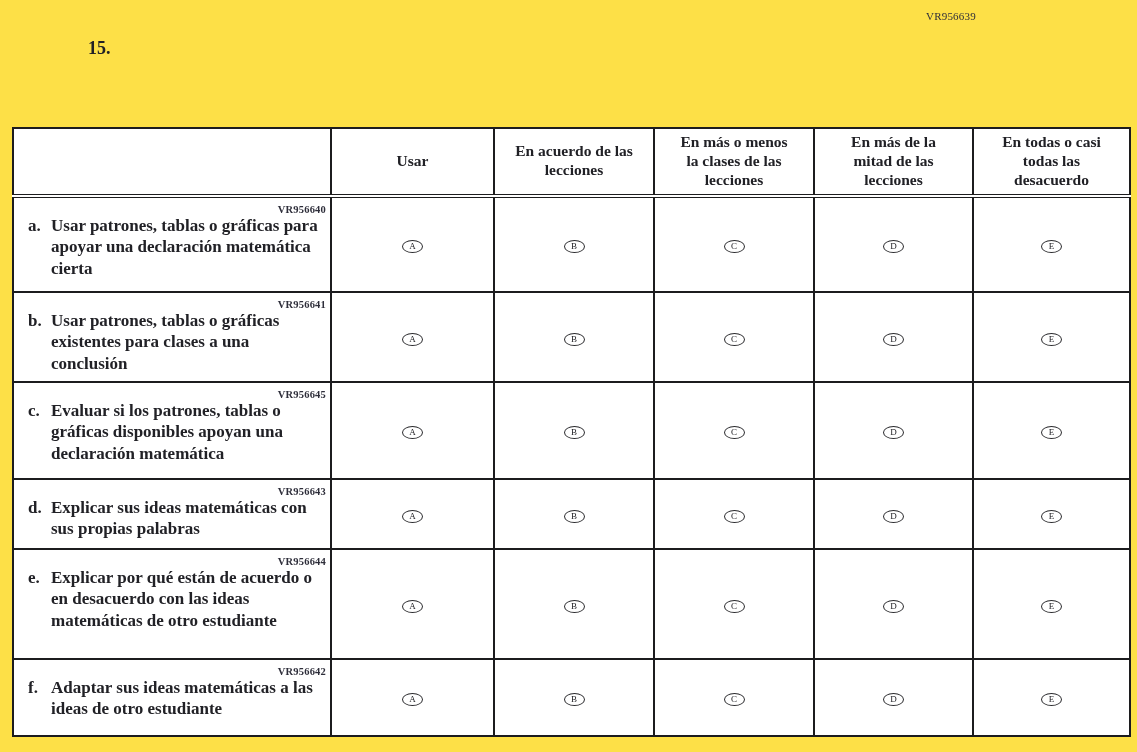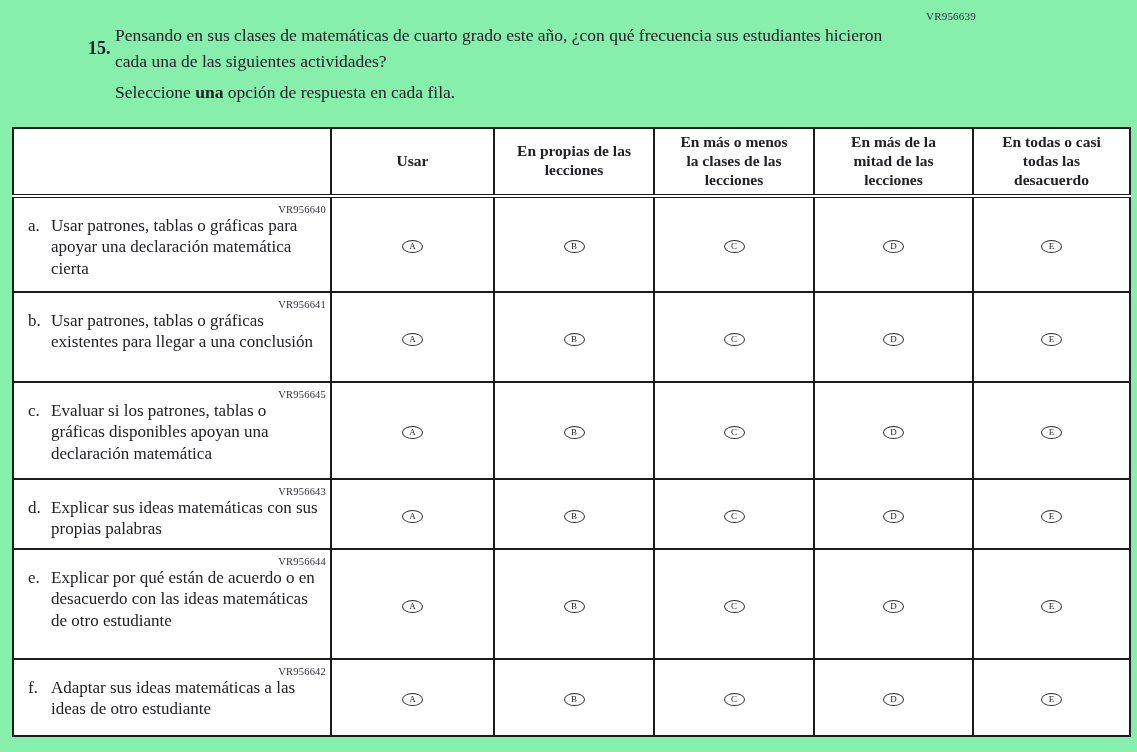--- a/index.html
+++ b/index.html
@@ -1,19 +1,19 @@
 <!DOCTYPE html>
 <html><head>
 <meta charset="utf-8">
 <style>
   html,body{margin:0;padding:0;background:#ffffff;}
   .page{
     position:relative;
     width:1137px;height:752px;
-    background:#86efac;
+    background:#fde047;
     font-family:"Liberation Serif", serif;
     color:#212126;
     overflow:hidden;
   }
   .vr-top{
     position:absolute;left:926px;top:10px;
     font-size:11px;color:#2e2e3a;letter-spacing:0.2px;
   }
   .qnum{
     position:absolute;left:88px;top:22px;
@@ -41,21 +41,21 @@
   .qtable thead th{
     border-bottom:4px double #1c1c1e;
     font-size:15.5px;font-weight:bold;line-height:1.22;
     text-align:center;white-space:pre-line;
     padding:4px 2px;
   }
   .qtable td.stem{
     position:relative;
     vertical-align:top;
     padding:17px 4px 6px 14px;
-    font-size:17px;line-height:21.5px;
+    font-size:17px;line-height:21.5px;font-weight:bold;
   }
   .vr-cell{
     position:absolute;top:1px;right:4px;
     font-size:10.5px;color:#2e2e3a;letter-spacing:0.2px;
   }
   .stem-line{display:flex;}
   .ltr{flex:none;width:23px;}
   .txt{flex:1;padding-right:2px;}
   .opt-cell{text-align:center;}
   .bubble{
@@ -69,38 +69,36 @@
   }
 </style>
 </head>
 <body>
 
 <div class="page">
 
   <div class="vr-top">VR956639</div>
 
   <span class="qnum">15.</span>
-  <div class="qtext">Pensando en sus clases de matemáticas de cuarto grado este año, ¿con qué frecuencia sus estudiantes hicieron cada una de las siguientes actividades?</div>
-
-  <div class="instruction"><span>Seleccione </span><b>una</b><span> opción de respuesta en cada fila.</span></div>
+
 
   <table class="qtable">
     <colgroup>
       <col style="width:318px">
         <col style="width:163px">
         <col style="width:160px">
       <col style="width:160px">
         <col style="width:159px">
         <col style="width:157px">
     </colgroup>
     <thead>
       <tr style="height:66px">
         <th></th>
         <th>Usar</th>
-        <th>En propias de las
+        <th>En acuerdo de las
 lecciones</th>
         <th>En más o menos
 la clases de las
 lecciones</th>
         <th>En más de la
 mitad de las
 lecciones</th>
         <th>En todas o casi
 todas las
 desacuerdo</th>
@@ -121,21 +119,21 @@
         <td class="opt-cell"><span class="bubble">C</span></td>
         <td class="opt-cell"><span class="bubble">D</span></td>
         <td class="opt-cell"><span class="bubble">E</span></td>
       </tr>
 
       <tr style="height:90px">
         <td class="stem">
           <span class="vr-cell">VR956641</span>
           <div class="stem-line">
             <span class="ltr">b.</span>
-            <span class="txt">Usar patrones, tablas o gráficas existentes para llegar a una conclusión</span>
+            <span class="txt">Usar patrones, tablas o gráficas existentes para clases a una conclusión</span>
           </div>
         </td>
         <td class="opt-cell"><span class="bubble">A</span></td>
         <td class="opt-cell"><span class="bubble">B</span></td>
         <td class="opt-cell"><span class="bubble">C</span></td>
         <td class="opt-cell"><span class="bubble">D</span></td>
         <td class="opt-cell"><span class="bubble">E</span></td>
       </tr>
 
       <tr style="height:97px">

